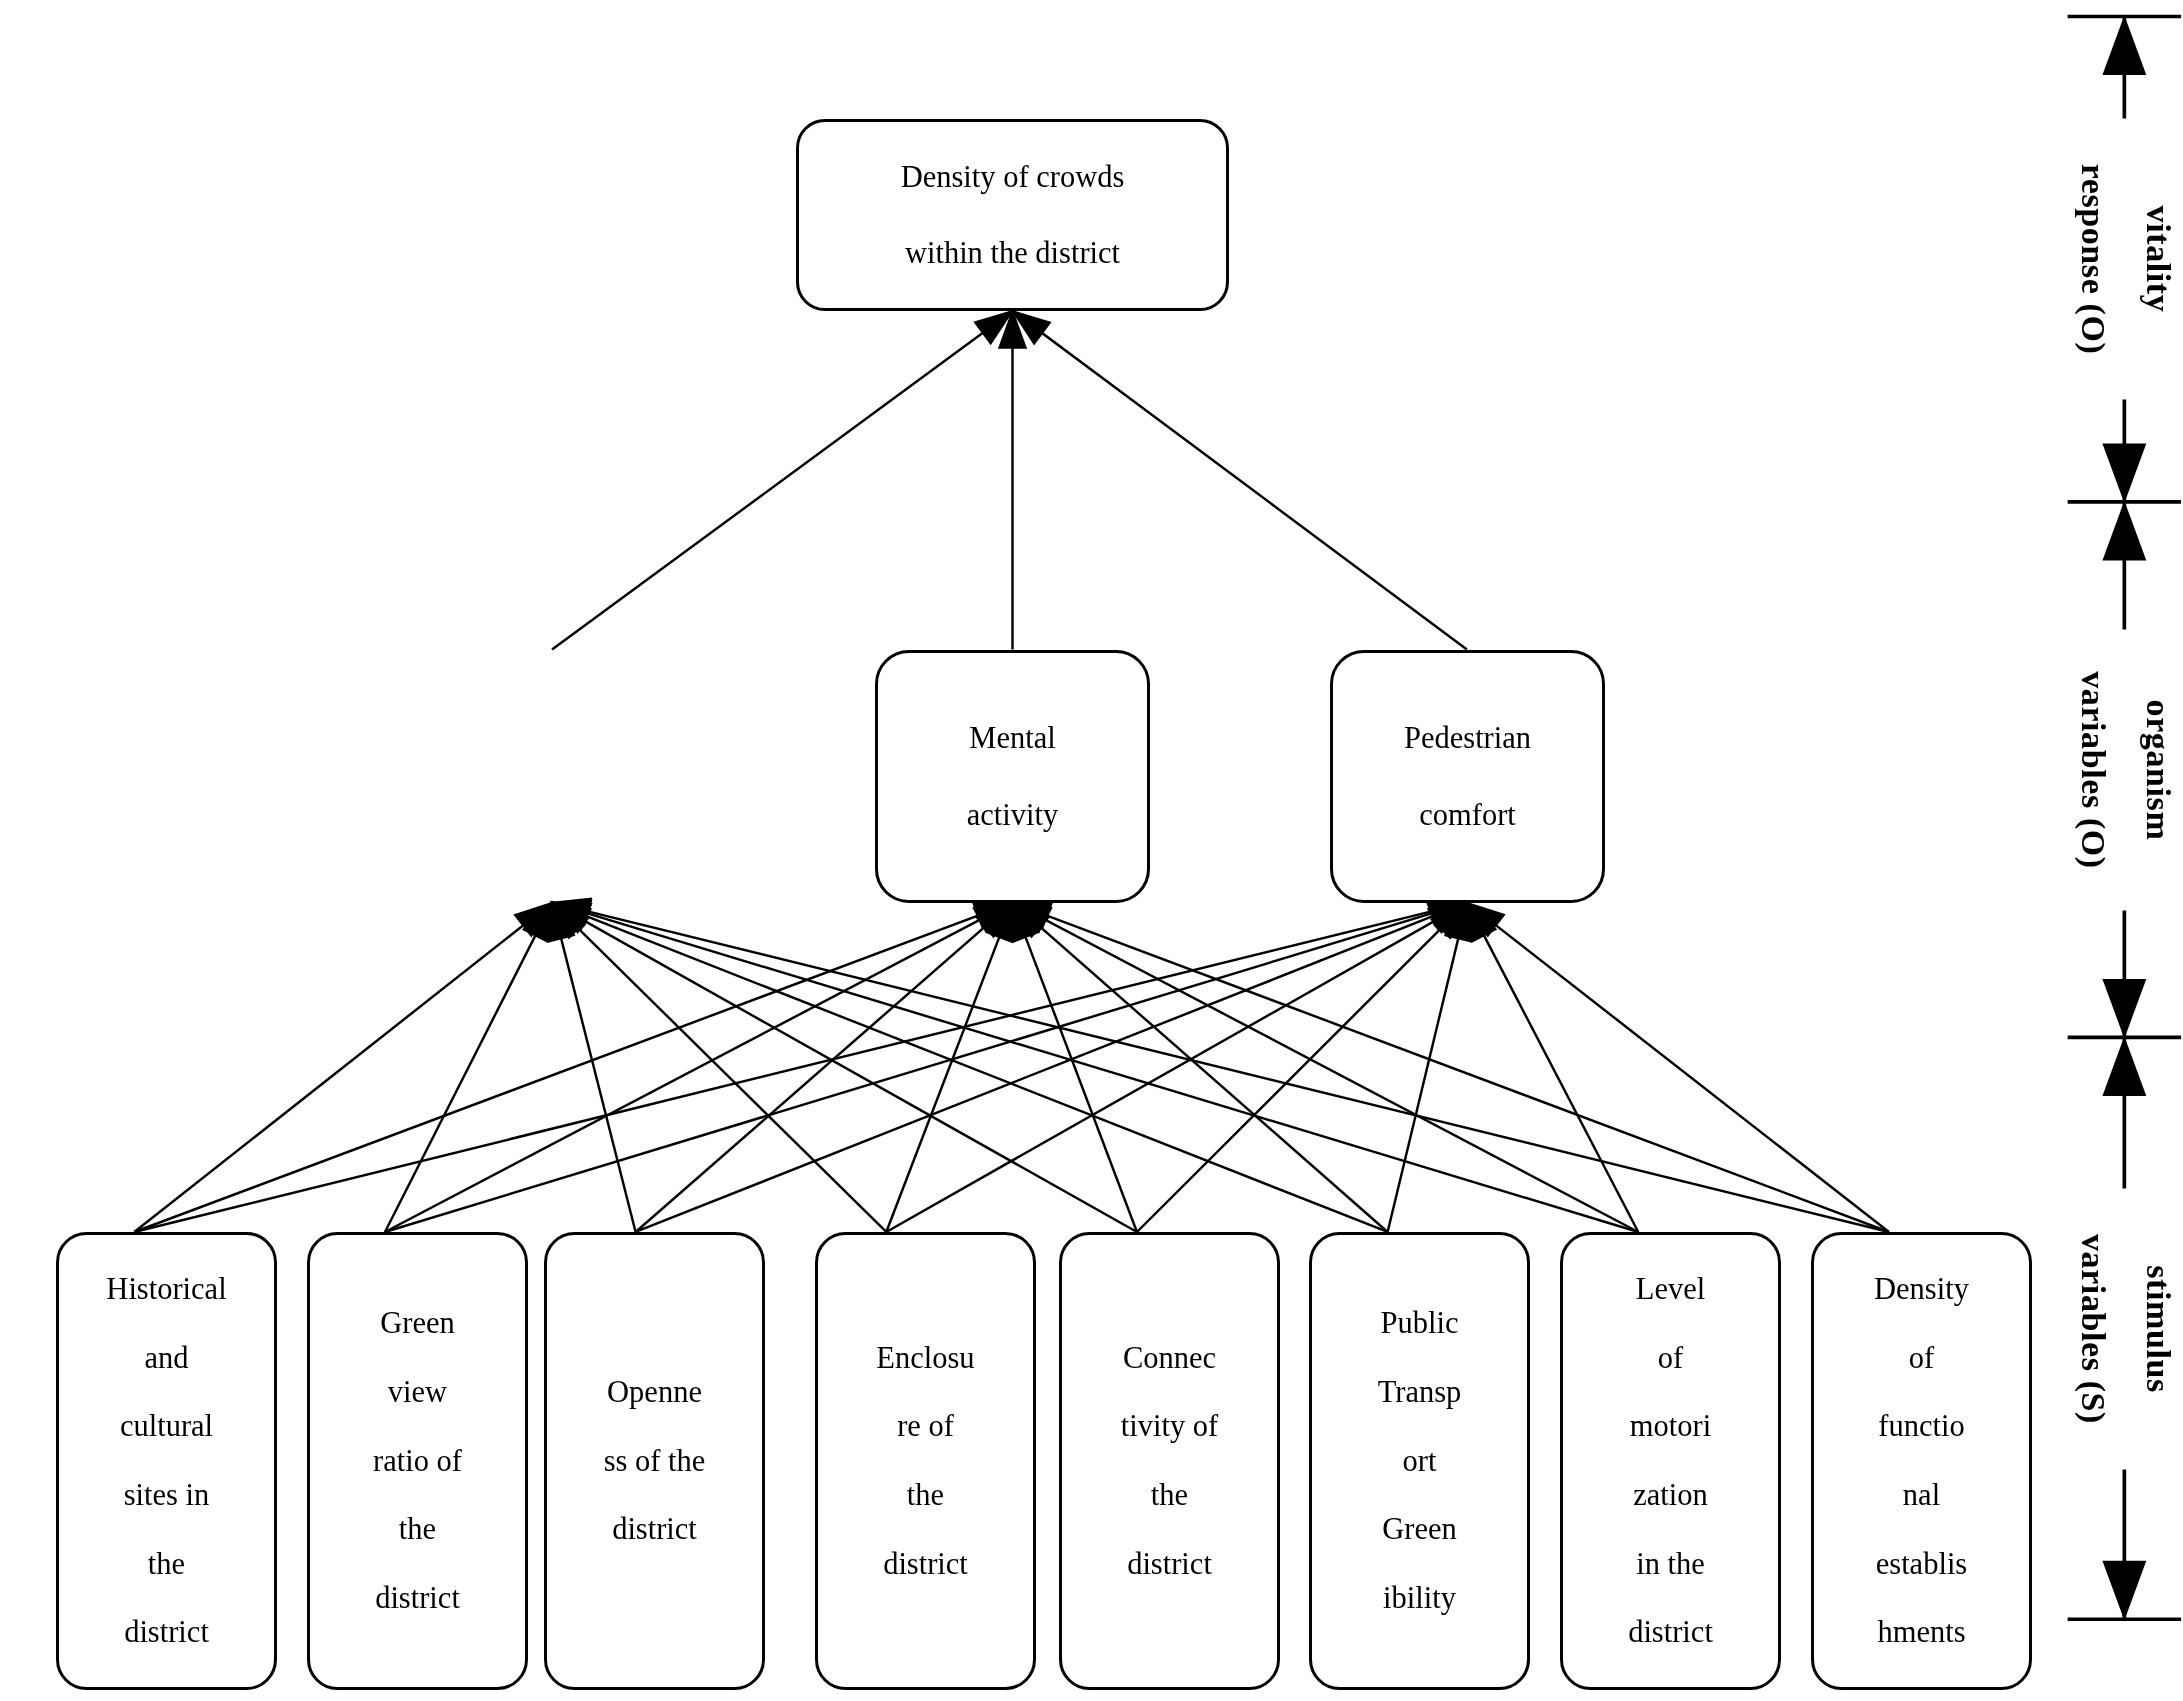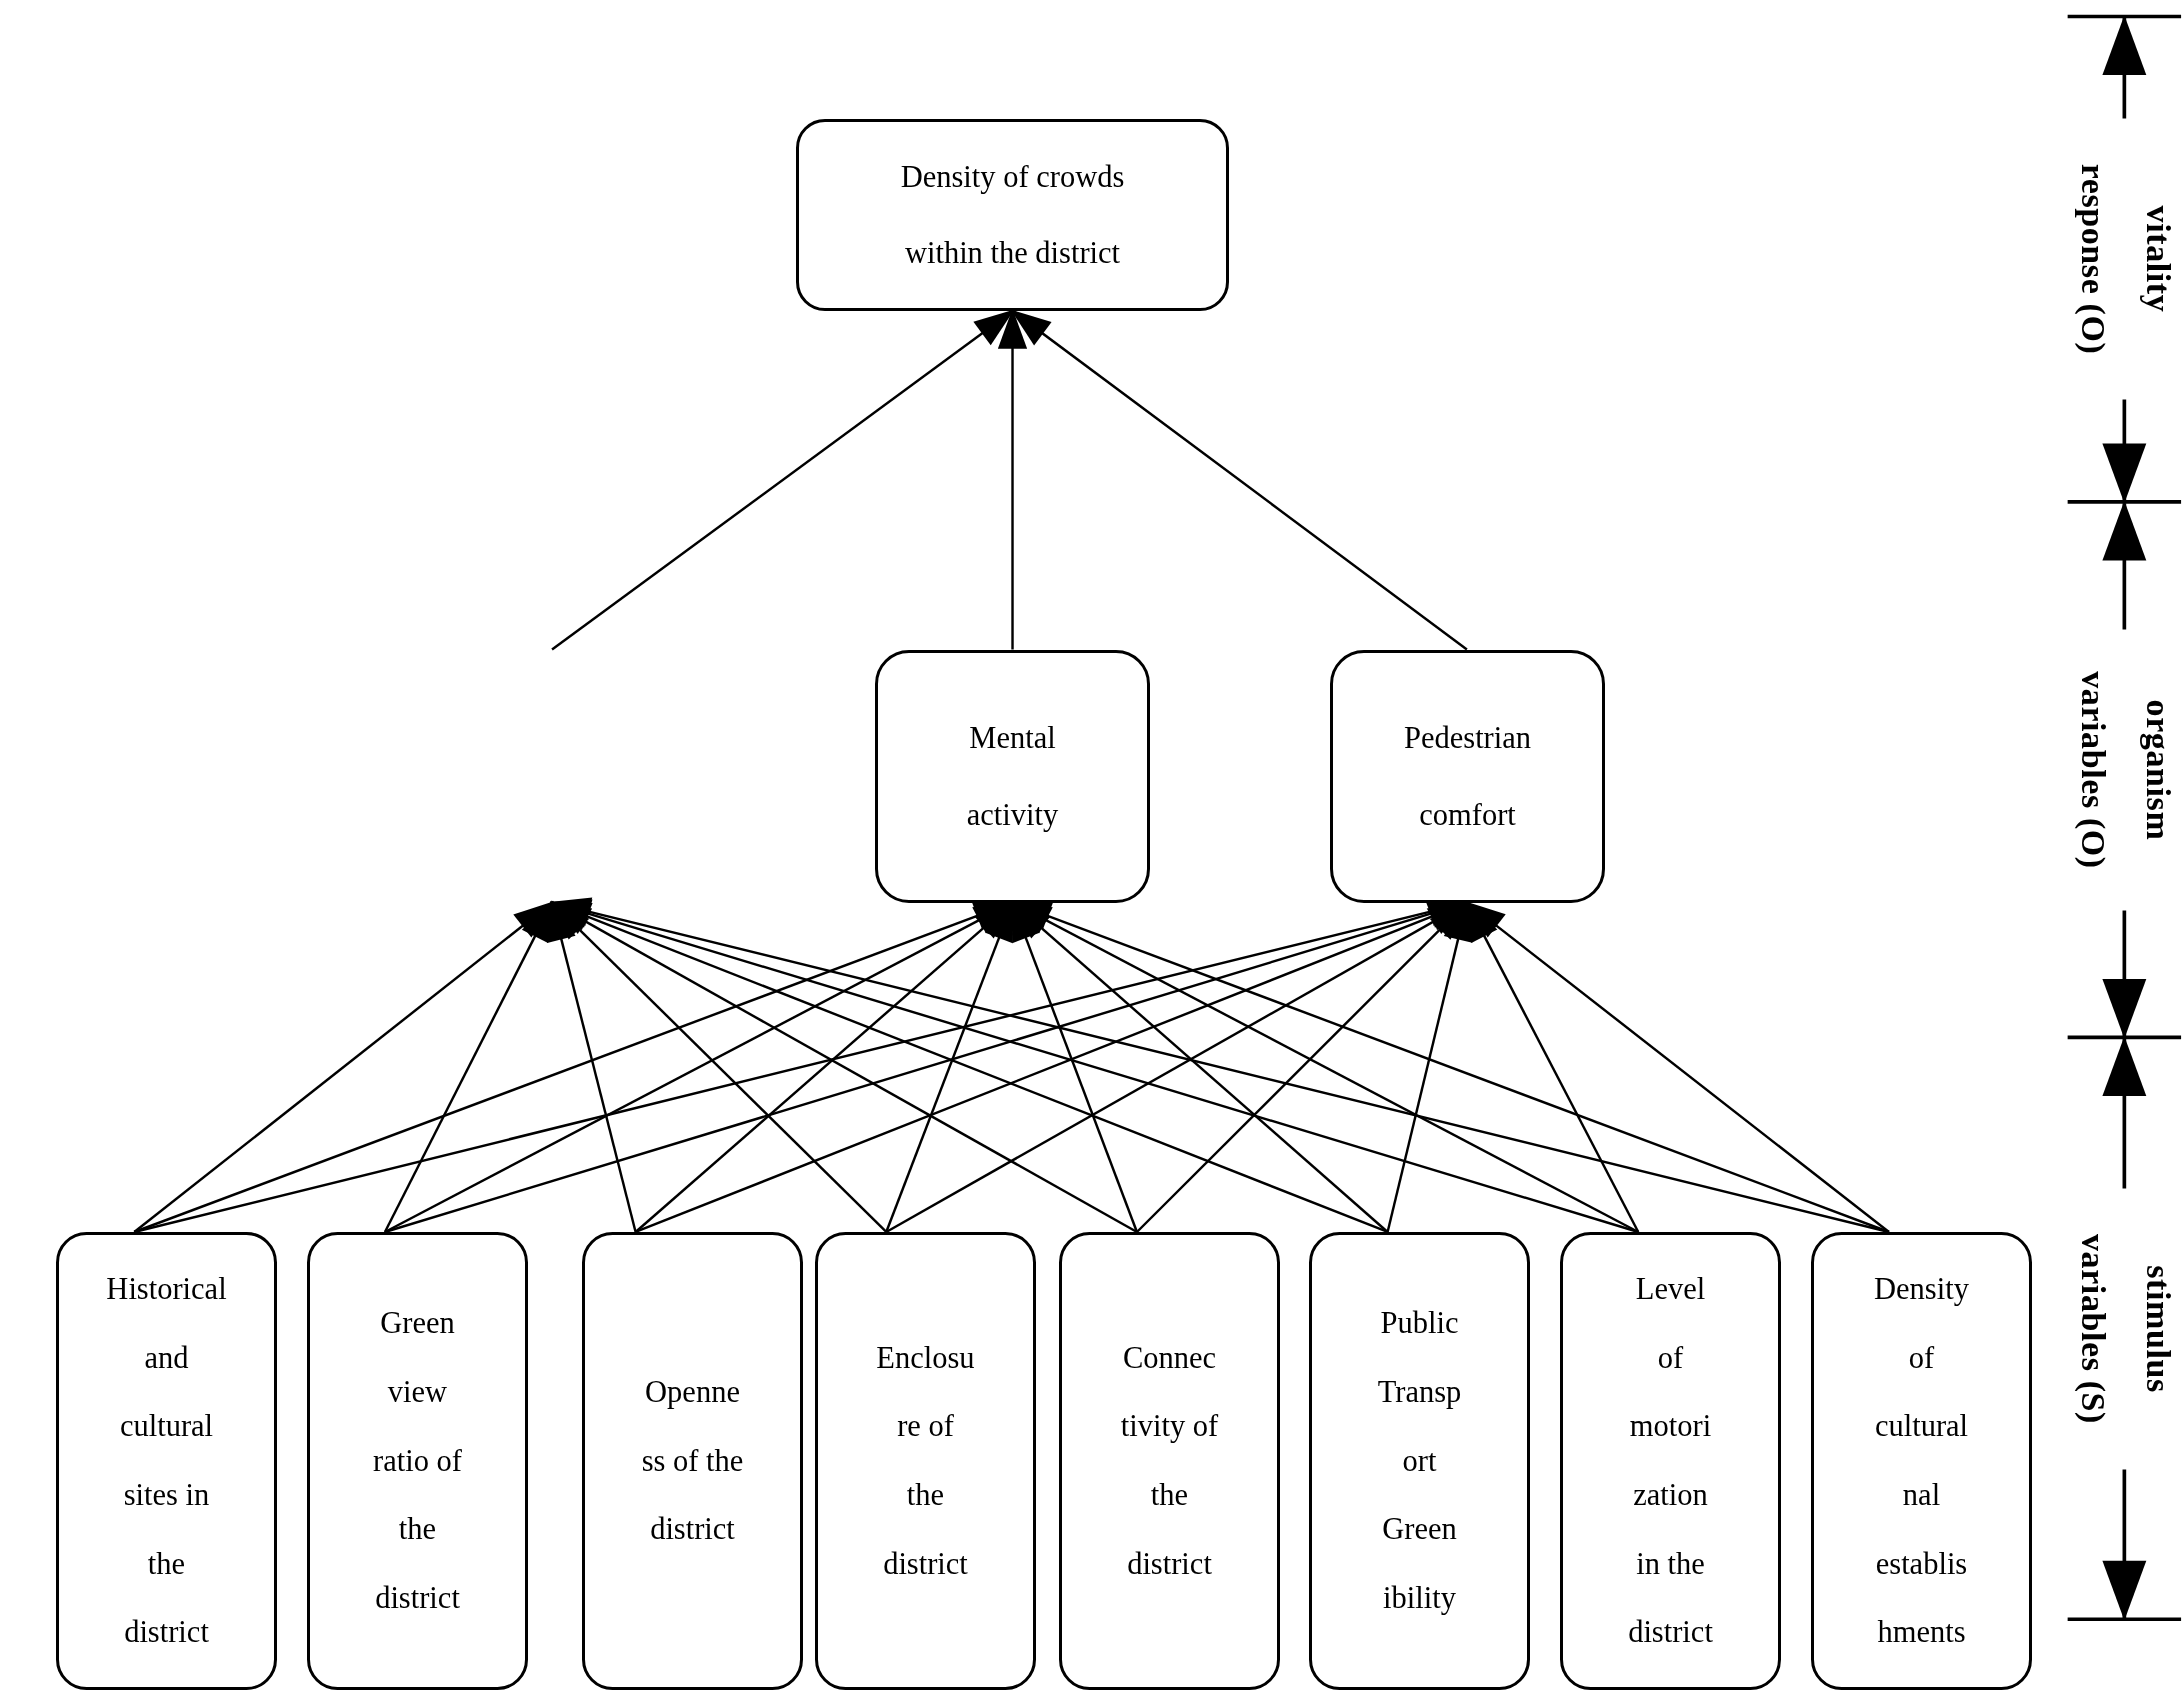--- a/index.html
+++ b/index.html
@@ -121,21 +121,21 @@
 and
 cultural
 sites in
 the
 district</div>
   <div class="node stimulus" style="left:275px">Green
 view
 ratio of
 the
 district</div>
-  <div class="node stimulus" style="left:550px">Openne
+  <div class="node stimulus" style="left:512px">Openne
 ss of the
 district</div>
   <div class="node stimulus" style="left:783px">Enclosu
 re of
 the
 district</div>
   <div class="node stimulus" style="left:1027px">Connec
 tivity of
 the
 district</div>
@@ -145,21 +145,21 @@
 Green
 ibility</div>
   <div class="node stimulus" style="left:1528px">Level
 of
 motori
 zation
 in the
 district</div>
   <div class="node stimulus" style="left:1779px">Density
 of
-cultural
+functio
 nal
 establis
 hments</div>
 
   <div class="ruler-label" style="left:1984px;top:193px;">vitality
 response (O)</div>
   <div class="ruler-label" style="left:1984px;top:704px;">organism
 variables (O)</div>
   <div class="ruler-label" style="left:1984px;top:1263px;">stimulus
 variables (S)</div>

